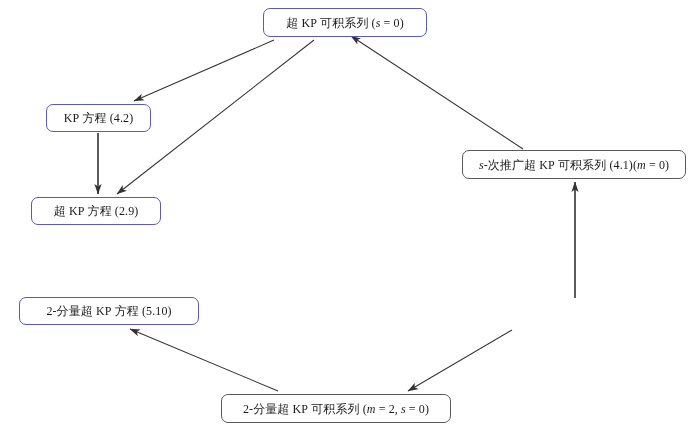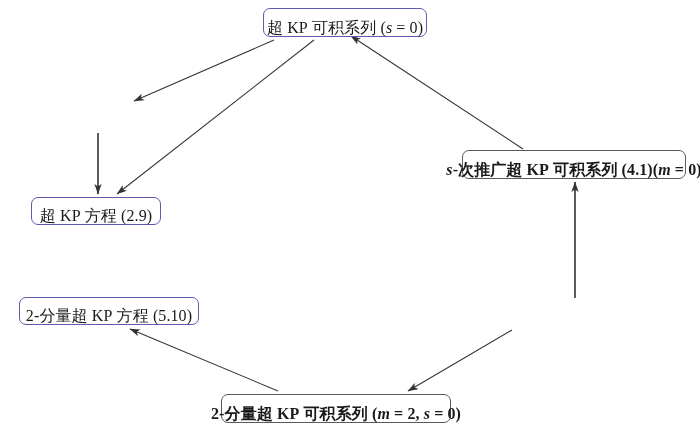--- a/index.html
+++ b/index.html
@@ -22,38 +22,37 @@
     left: 0;
     top: 0;
     width: 700px;
     height: 428px;
     pointer-events: none;
   }
   .node {
     position: absolute;
     box-sizing: border-box;
     display: flex;
-    align-items: flex-end;
+    align-items: center;
     justify-content: center;
     white-space: nowrap;
     border: 1px solid #444444;
     border-radius: 7px;
     background: #ffffff;
     color: #1a1a1a;
-    font-size: 16px;
+    font-size: 12px;
     line-height: 1;
     padding: 0 9px;
     letter-spacing: 0.1px;
   }
   .node.blue {
     border-color: #5b5bb0;
   }
   .node.gray {
     border-color: #5a5a5a;
-    font-weight: bold;
   }
   .node .lbl {
     display: inline-block;
   }
   
   .mi {
     font-style: italic;
     font-family: "Liberation Serif", "DejaVu Serif", serif;
   }
 
@@ -89,20 +88,23 @@
 
     <line x1="278" y1="391" x2="130" y2="329" stroke="#333333" stroke-width="1.05" marker-end="url(#arrowhead)"></line>
 
     <line x1="512" y1="330" x2="408" y2="391" stroke="#333333" stroke-width="1.05" marker-end="url(#arrowhead)"></line>
   </svg>
 
   <div class="node blue" id="node-top">
     <span class="lbl"><span>超</span>&nbsp;<span>KP</span>&nbsp;<span>可积系列</span>&nbsp;<span>(</span><span class="mi">s</span><span> = 0</span><span>)</span></span>
   </div>
 
+  <div class="node blue" id="node-kp-eq">
+    <span class="lbl"><span>KP</span>&nbsp;<span>方程</span>&nbsp;<span>(4.2)</span></span>
+  </div>
 
   <div class="node blue" id="node-super-kp-eq">
     <span class="lbl"><span>超</span>&nbsp;<span>KP</span>&nbsp;<span>方程</span>&nbsp;<span>(2.9)</span></span>
   </div>
 
   <div class="node gray" id="node-s-ext">
     <span class="lbl"><span class="mi">s</span><span>-次推广超</span>&nbsp;<span>KP</span>&nbsp;<span>可积系列</span>&nbsp;<span>(4.1)</span><span>(</span><span class="mi">m</span><span> = 0</span><span>)</span></span>
   </div>
 
   <div class="node blue" id="node-2comp-eq">

